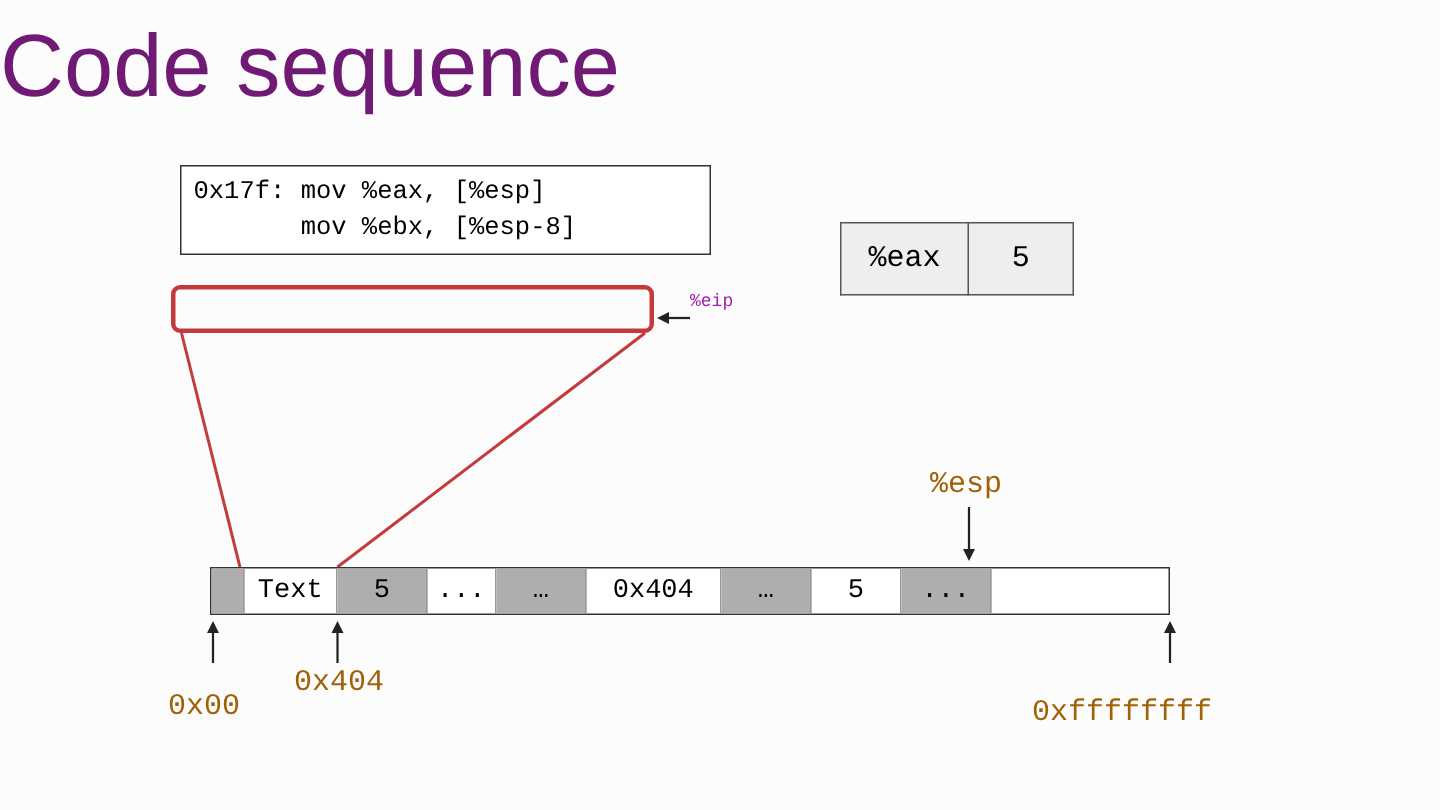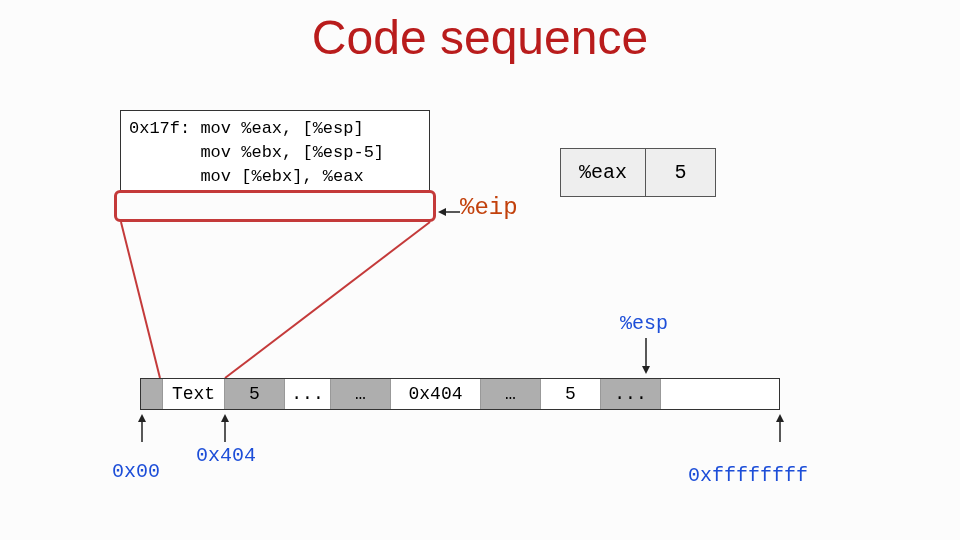--- a/index.html
+++ b/index.html
@@ -8,30 +8,29 @@
     height: 540px;
     background: #fcfcfc;
     font-family: Helvetica, Arial, sans-serif;
     position: relative;
     overflow: hidden;
   }
   .title {
     position: absolute;
     top: 10px;
     left: 0; right: 0;
-    text-align: center;
-    font-size: 48px;
+    font-size: 59px;
     font-weight: 300;
-    color: #b91c1c;
+    color: #701a75;
   }
   .code-box {
     position: absolute;
     left: 120px;
     top: 110px;
-    width: 310px;
+    width: 354px;
     border: 1.5px solid #333;
     background: #fff;
     font-family: "Courier New", monospace;
     font-size: 17px;
     line-height: 1.4;
     padding: 6px 8px 4px 8px;
   }
   .code-line { white-space: pre; }
   .eip-highlight {
     position: absolute;
@@ -41,22 +40,22 @@
     height: 32px;
     border: 3px solid #c43a3a;
     border-radius: 6px;
     background: transparent;
   }
   .eip-label {
     position: absolute;
     left: 460px;
     top: 194px;
     font-family: "Courier New", monospace;
-    font-size: 24px;
-    color: #c2410c;
+    font-size: 12px;
+    color: #a21caf;
   }
   .eip-arrow {
     position: absolute;
     left: 438px;
     top: 206px;
   }
   .reg-table {
     position: absolute;
     left: 560px;
     top: 148px;
@@ -87,21 +86,21 @@
     display: flex;
     align-items: center;
     justify-content: center;
     border-right: 1px solid #999;
   }
   .cell:last-child { border-right: none; }
   .grey { background: #aeaeae; }
   .label-mono {
     font-family: "Courier New", monospace;
     font-size: 20px;
-    color: #1d4ed8;
+    color: #a16207;
     position: absolute;
   }
   .arrow-down-abs { position: absolute; }
   svg.connector {
     position: absolute;
     left: 0; top: 0;
     width: 960px;
     height: 540px;
     pointer-events: none;
   }
@@ -111,22 +110,21 @@
 
 <svg class="connector">
   <line x1="121" y1="222" x2="160" y2="378" stroke="#c43a3a" stroke-width="2"></line>
   <line x1="430" y1="222" x2="225" y2="378" stroke="#c43a3a" stroke-width="2"></line>
 </svg>
 
 <div class="title">Code sequence</div>
 
 <div class="code-box">
   <div class="code-line"><span>0x17f:</span> <span>mov %eax, [%esp]</span></div>
-  <div class="code-line">       <span>mov %ebx, [%esp-5]</span></div>
-  <div class="code-line">       <span>mov [%ebx], %eax</span></div>
+  <div class="code-line">       <span>mov %ebx, [%esp-8]</span></div>
 </div>
 
 <div class="eip-highlight"></div>
 
 <svg class="eip-arrow" width="22" height="12">
   <line x1="22" y1="6" x2="4" y2="6" stroke="#222" stroke-width="1.5"></line>
   <polygon points="0,6 8,2 8,10" fill="#222"></polygon>
 </svg>
 <div class="eip-label">%eip</div>
 

